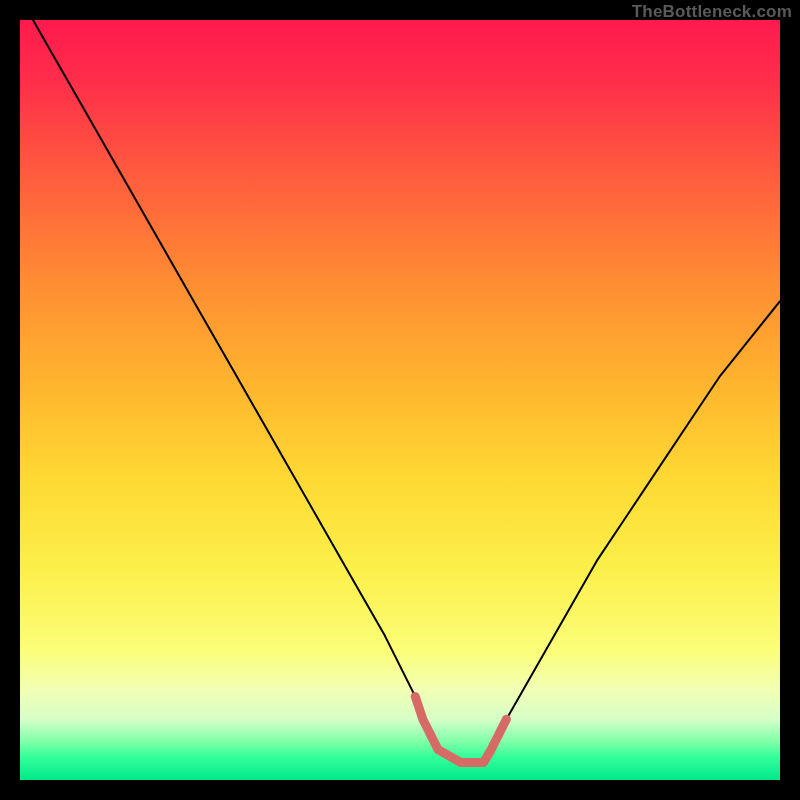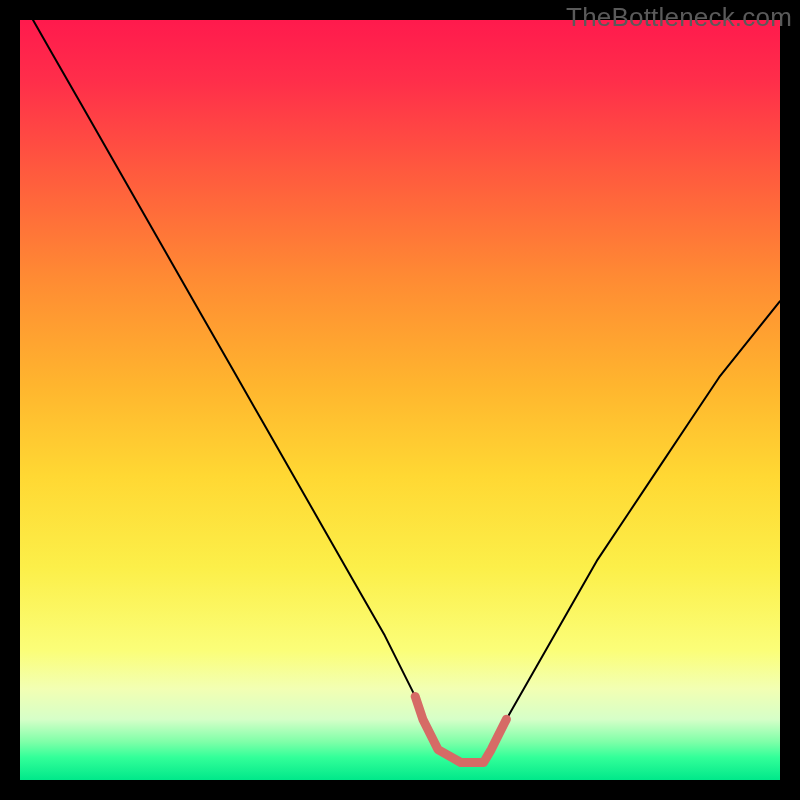--- a/index.html
+++ b/index.html
@@ -52,22 +52,22 @@
     left: 0;
     top: 0;
     width: 760px;
     height: 760px;
   }
   .watermark {
     position: absolute;
     top: 2px;
     right: 8px;
     font-family: Arial, Helvetica, sans-serif;
-    font-size: 26px;
-    font-weight: 400;
+    font-size: 17px;
+    font-weight: 700;
     color: #5a5a5a;
     letter-spacing: 0.2px;
     user-select: none;
   }
 </style>
 </head>
 <body>
 
 <div class="frame">
 

